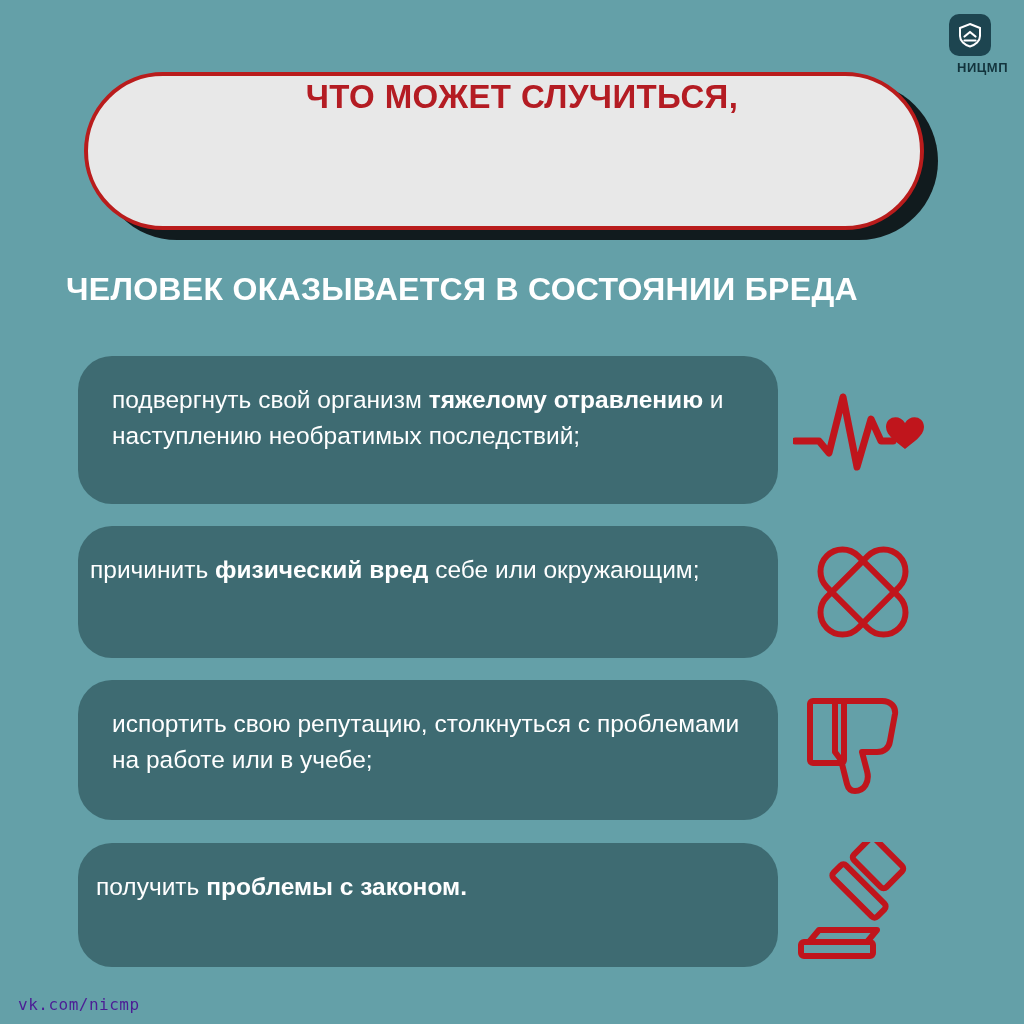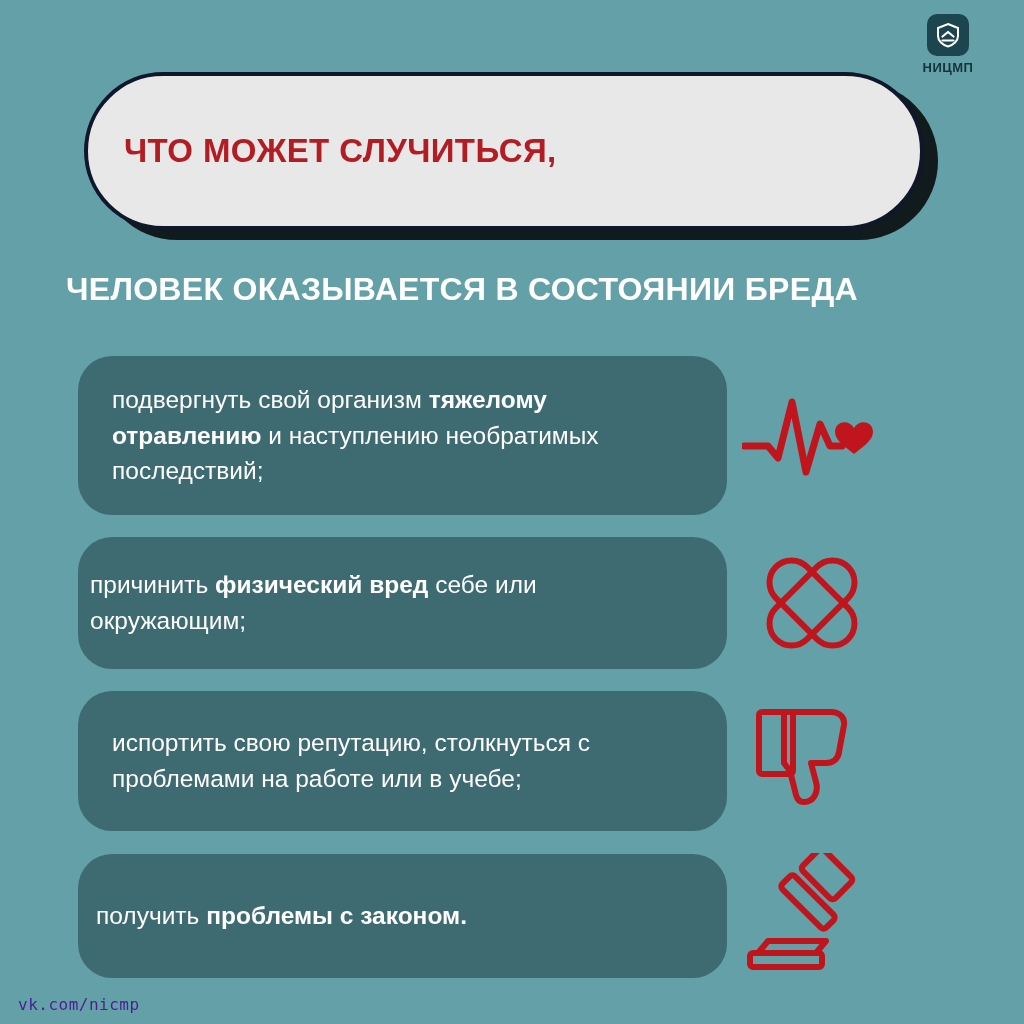--- a/index.html
+++ b/index.html
@@ -18,23 +18,23 @@
     position: relative;
     width: 1024px;
     height: 1024px;
     box-sizing: border-box;
   }
 
   
   .logo {
     position: absolute;
     top: 14px;
-    right: 38px;
+    right: 16px;
     width: 76px;
-    text-align: center;
+    text-align: right;
     color: #1d4550;
   }
   .logo-mark {
     width: 42px;
     height: 42px;
     margin: 0 auto 4px auto;
     border-radius: 10px;
     background: #1d4550;
     display: flex;
     align-items: center;
@@ -58,25 +58,24 @@
     background: #111b1e;
     border-radius: 79px;
   }
   .title-plate {
     position: absolute;
     left: 84px;
     top: 72px;
     width: 840px;
     height: 158px;
     background: #e8e8e8;
-    border: 4px solid #0f172a;
+    border: 4px solid #b91c1c;
     border-radius: 79px;
     box-sizing: border-box;
     display: flex;
-    flex-direction: column;
     justify-content: center;
     padding-left: 36px;
   }
   .title-line {
     color: #b41c23;
     font-size: 33px;
     font-weight: bold;
     letter-spacing: 0.4px;
     line-height: 1.28;
     text-transform: uppercase;
@@ -103,31 +102,31 @@
     top: 356px;
     width: 880px;
   }
   .item {
     position: relative;
     display: flex;
     align-items: center;
     margin-bottom: 22px;
   }
   .bubble {
-    width: 649px;
+    width: 700px;
     background: #3e6b72;
     border-radius: 34px;
     box-sizing: border-box;
     padding: 26px 34px;
     color: #ffffff;
     font-size: 24.5px;
     line-height: 1.45;
     min-height: 140px;
     display: flex;
-    align-items: center;
+    align-items: flex-start;
   }
   .bubble.h1 { min-height: 148px; }
   .bubble.h2 { min-height: 132px; padding-left: 12px; }
   .bubble.h3 { min-height: 140px; }
   .bubble.h4 { min-height: 124px; padding-left: 18px; }
   .bubble b { font-weight: bold; }
   .icon-box {
     width: 170px;
     display: flex;
     align-items: center;

